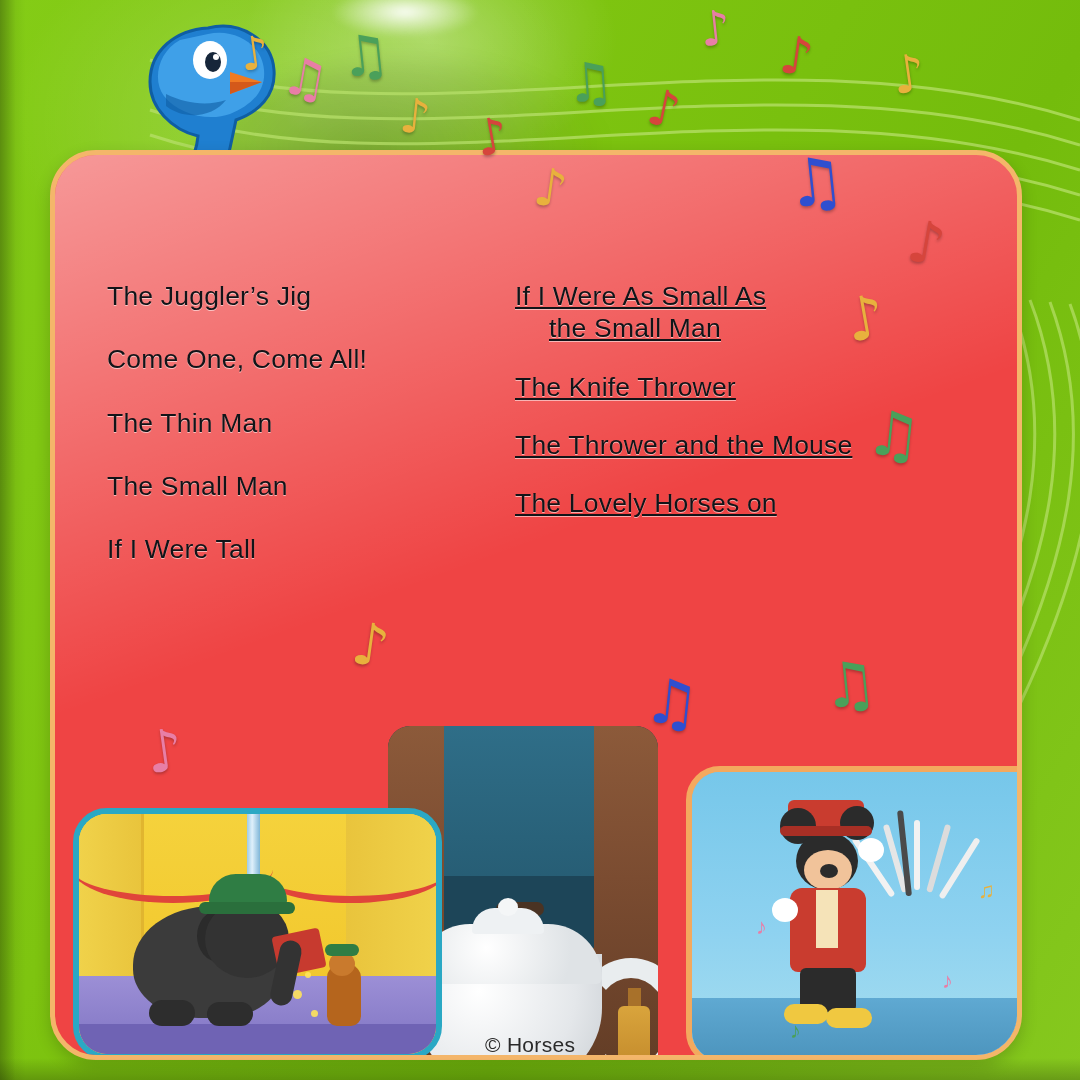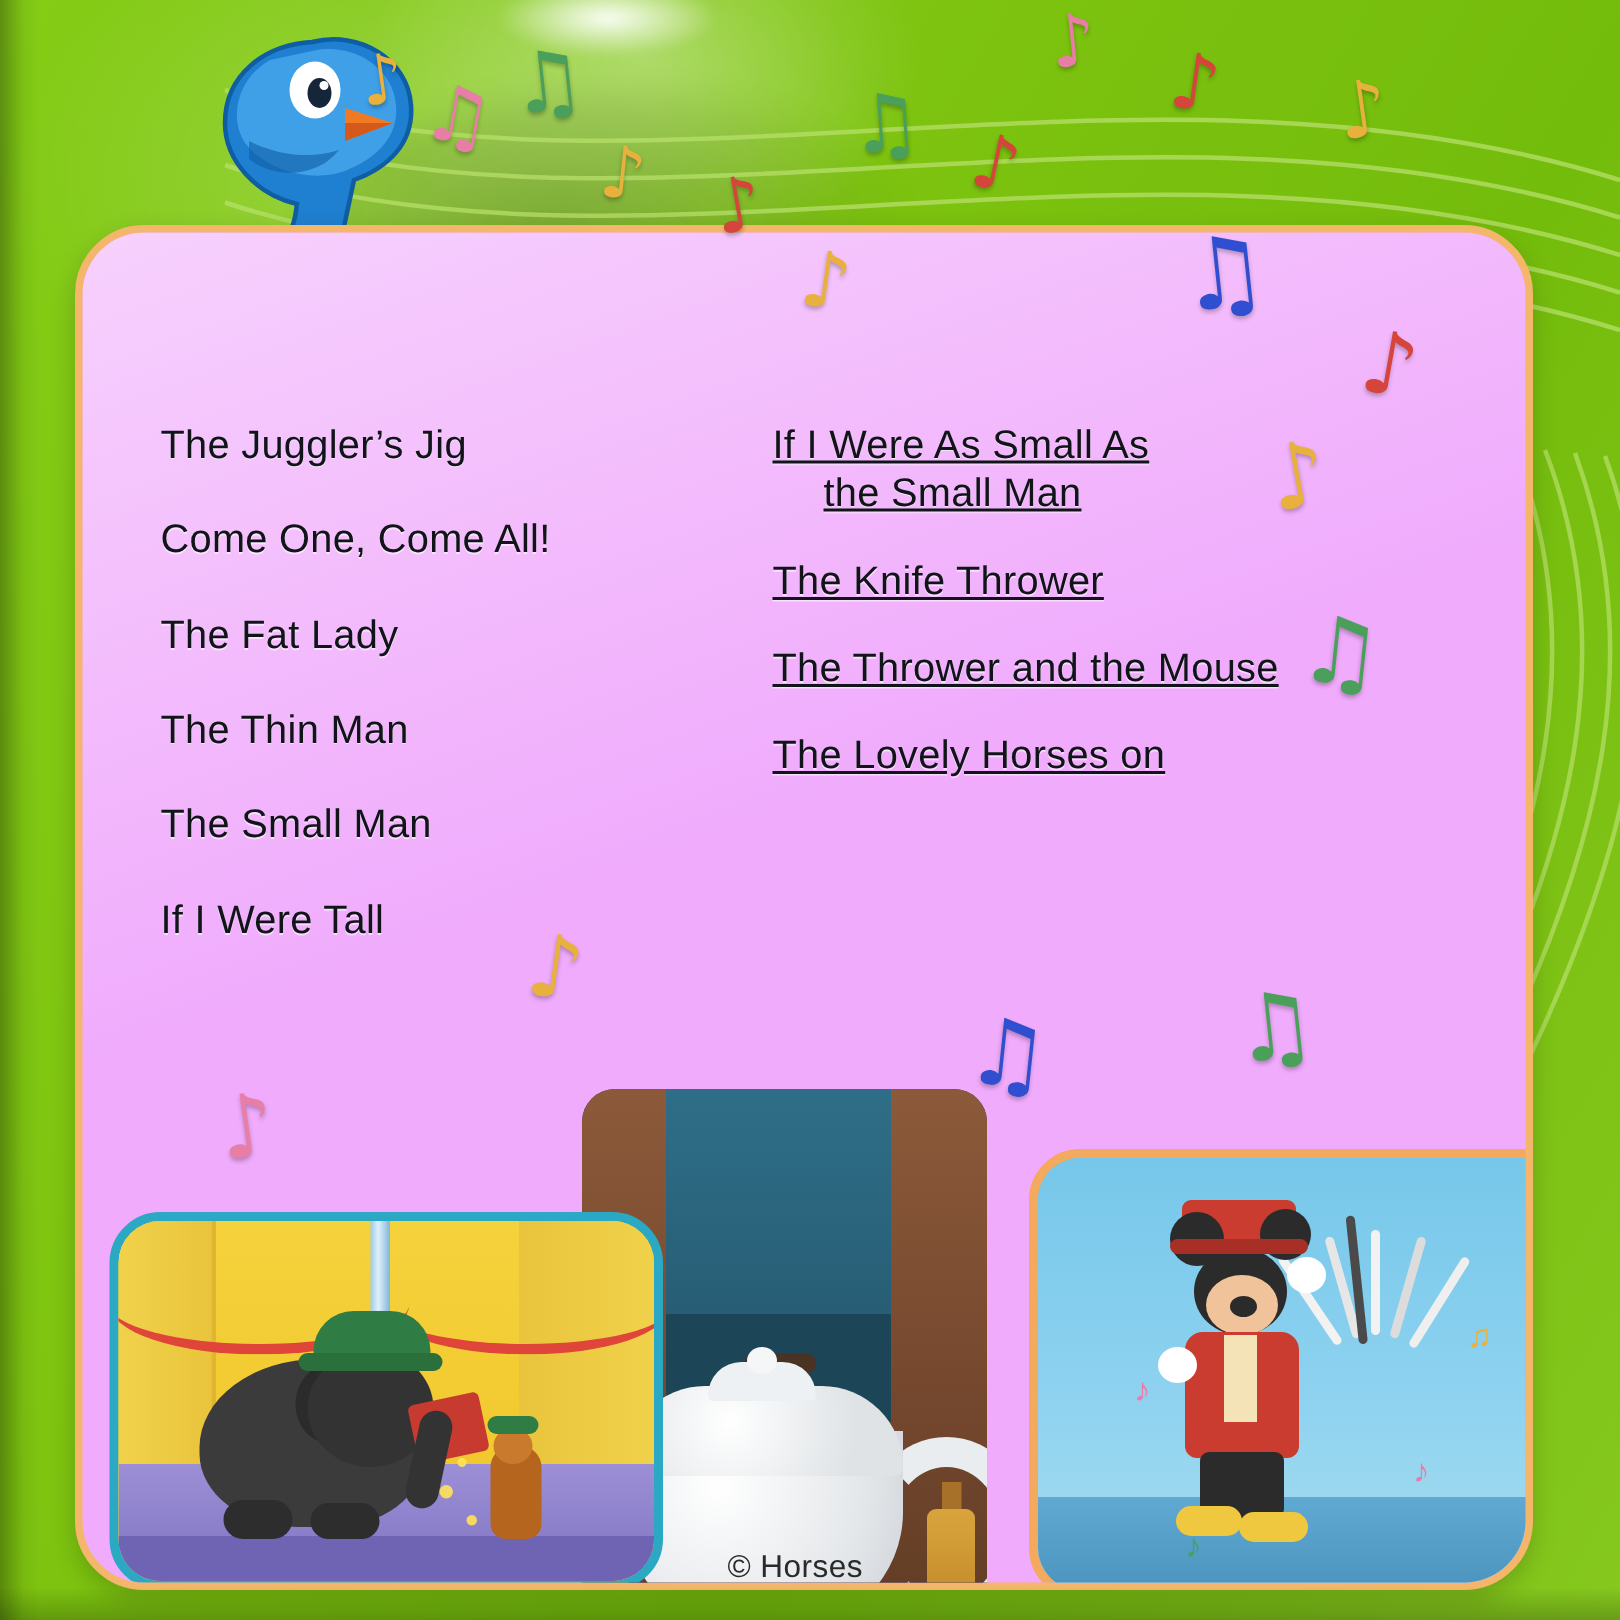--- a/index.html
+++ b/index.html
@@ -61,21 +61,21 @@
     pointer-events: none;
   }
 
   
   .panel {
     position: absolute;
     left: 50px;
     top: 150px;
     width: 962px;
     height: 900px;
-    background: #f0abfc;
+    background: #ef4444;
     border: 5px solid #f4b66a;
     border-radius: 46px;
     box-shadow: 0 6px 16px rgba(0,0,0,0.18);
     overflow: hidden;
   }
   .panel-inner-sheen {
     position: absolute; inset: 0;
     background: linear-gradient(160deg, rgba(255,255,255,0.45), rgba(255,255,255,0) 45%);
     pointer-events: none;
   }
@@ -257,21 +257,20 @@
     <path d="M62,178 L84,178 M88,180 L110,178" stroke="#f0a22a" stroke-width="7" stroke-linecap="round"></path>
   </svg>
 
   <div class="panel">
     <div class="panel-inner-sheen"></div>
 
     <div class="song-cols">
       <div class="col">
         <div class="song">The Juggler’s Jig</div>
         <div class="song">Come One, Come All!</div>
-        <div class="song">The Fat Lady</div>
         <div class="song">The Thin Man</div>
         <div class="song">The Small Man</div>
         <div class="song">If I Were Tall</div>
       </div>
 
       <div class="col-right">
         <div class="song">
           <span>If I Were As Small As</span>
           <span class="line2">the Small Man</span>
         </div>

